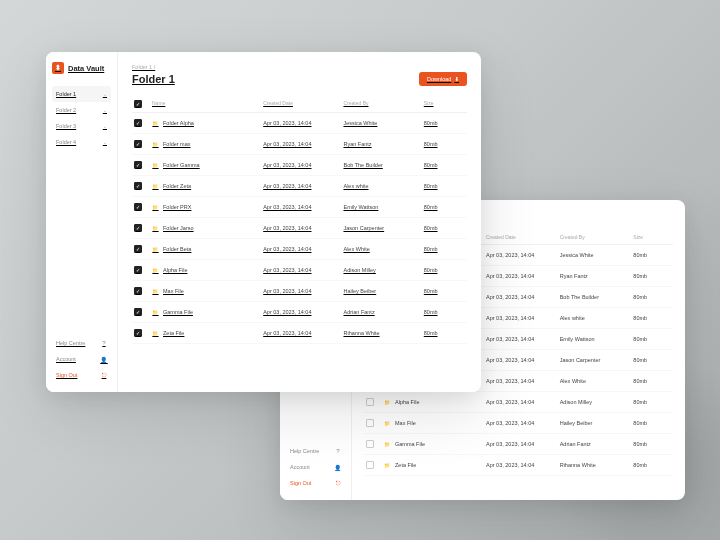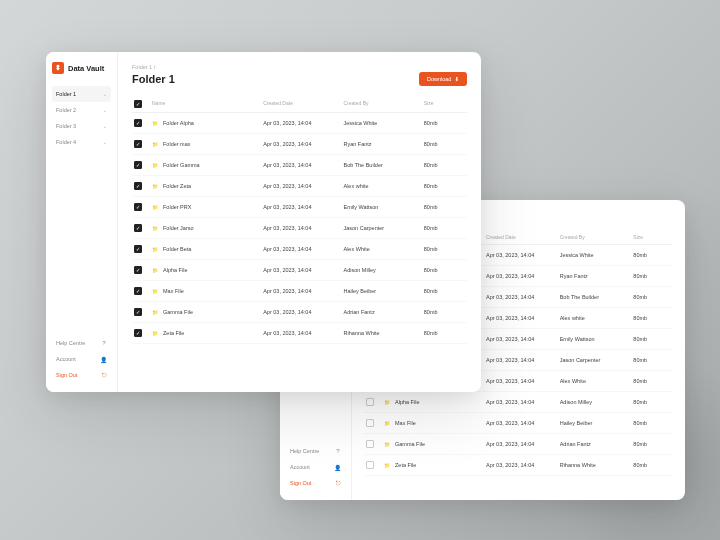--- a/index.html
+++ b/index.html
@@ -26,20 +26,21 @@
   box-shadow: 0 20px 60px rgba(0,0,0,0.12), 0 5px 20px rgba(0,0,0,0.08);
   display: flex;
   overflow: hidden;
 }
 .window-front {
   top: 52px;
   left: 46px;
   width: 435px;
   height: 340px;
   z-index: 2;
+  text-decoration: underline;
 }
 .window-back {
   top: 200px;
   left: 280px;
   width: 405px;
   height: 300px;
   z-index: 1;
 }
 .sidebar {
   width: 72px;

